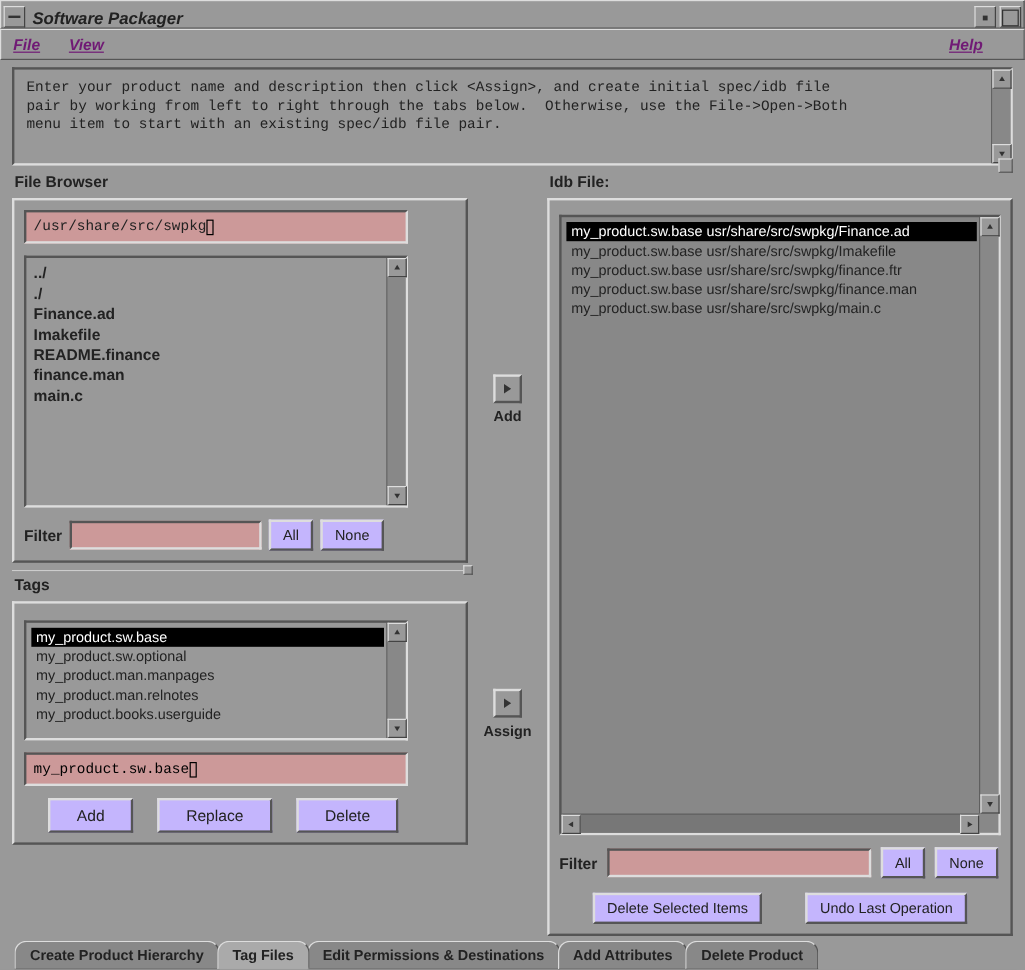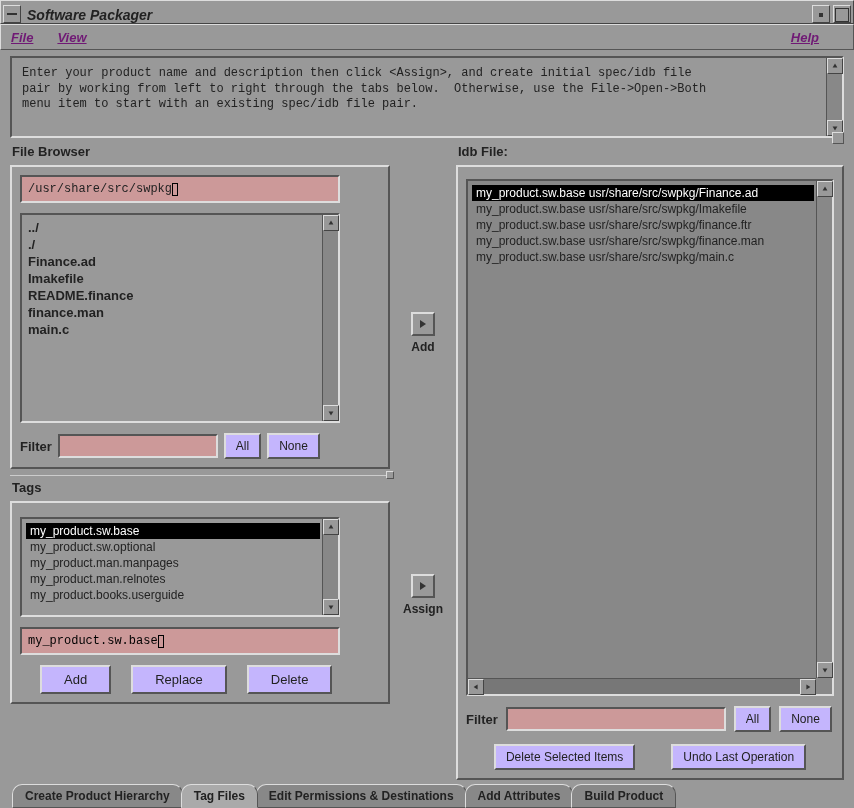--- a/index.html
+++ b/index.html
@@ -490,15 +490,15 @@
         </div>
       </div>
     </div>
   </div>
 
   <div class="tabstrip" id="tabstrip">
       <div class="tab inactive">Create Product Hierarchy</div>
       <div class="tab active">Tag Files</div>
       <div class="tab inactive">Edit Permissions &amp; Destinations</div>
       <div class="tab inactive">Add Attributes</div>
-      <div class="tab inactive">Build Product</div>
+      <div class="tab inactive">Delete Product</div>
     </div>
 </div>
 
 </body></html>

